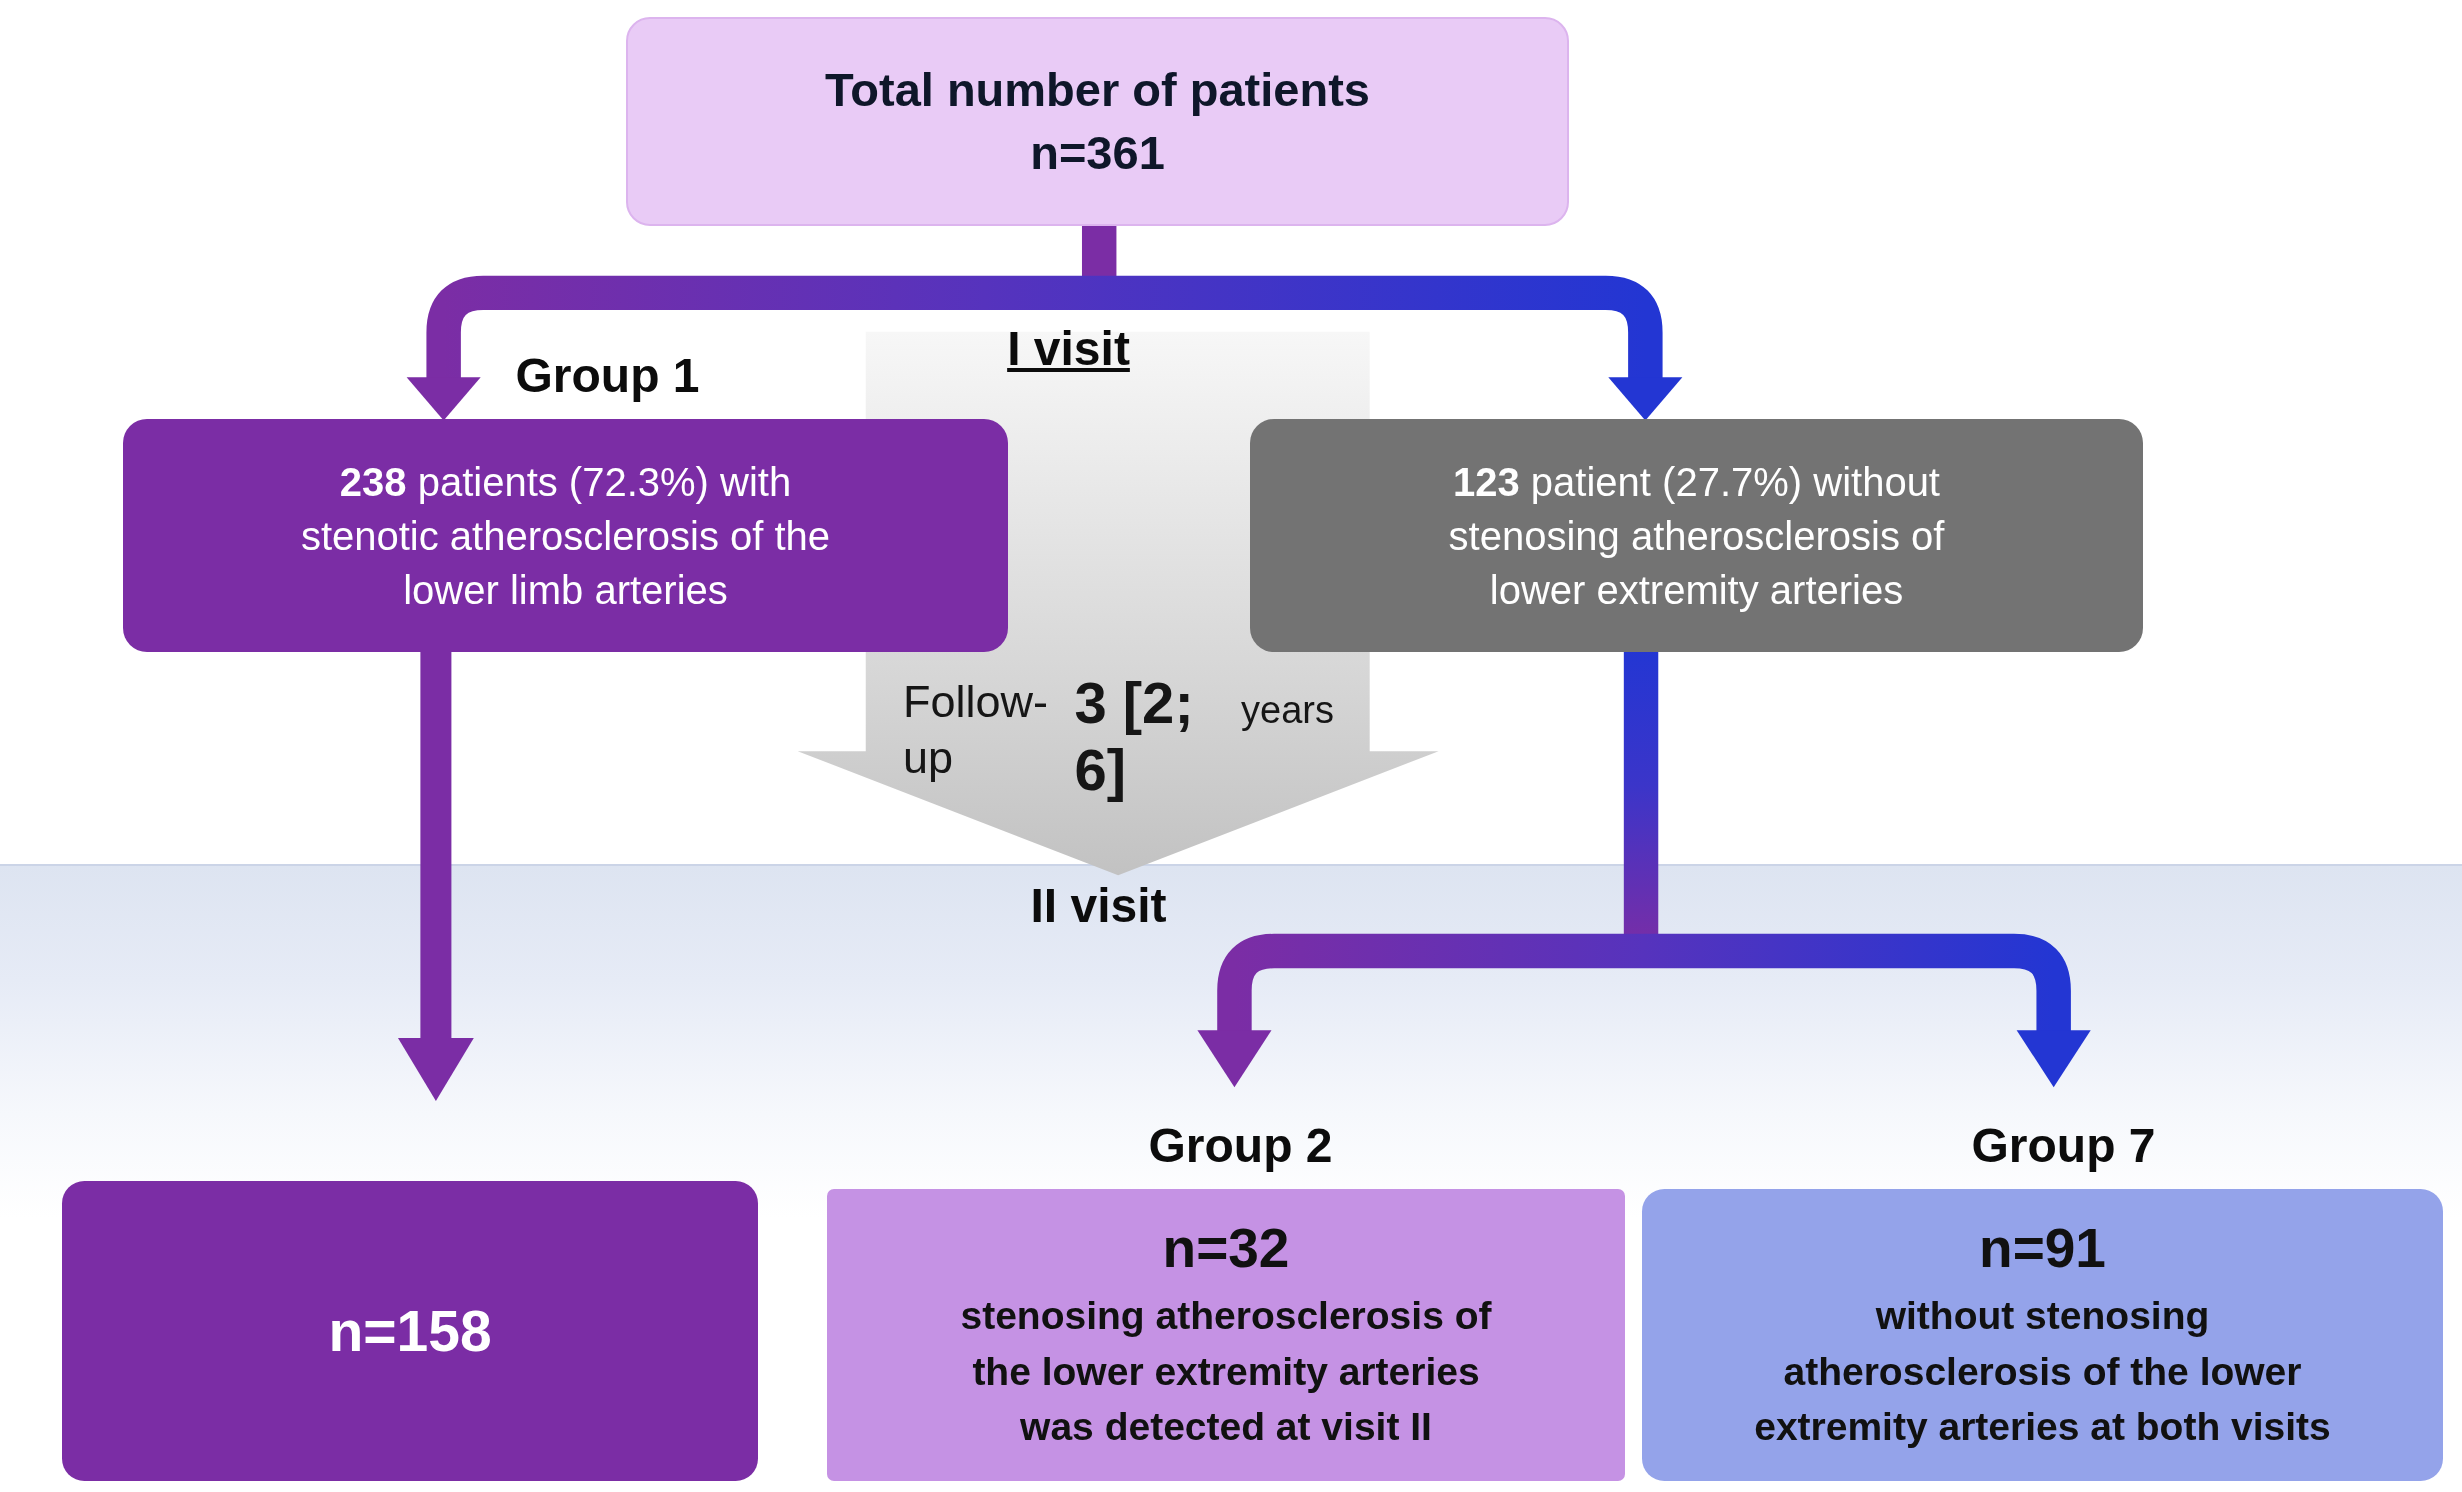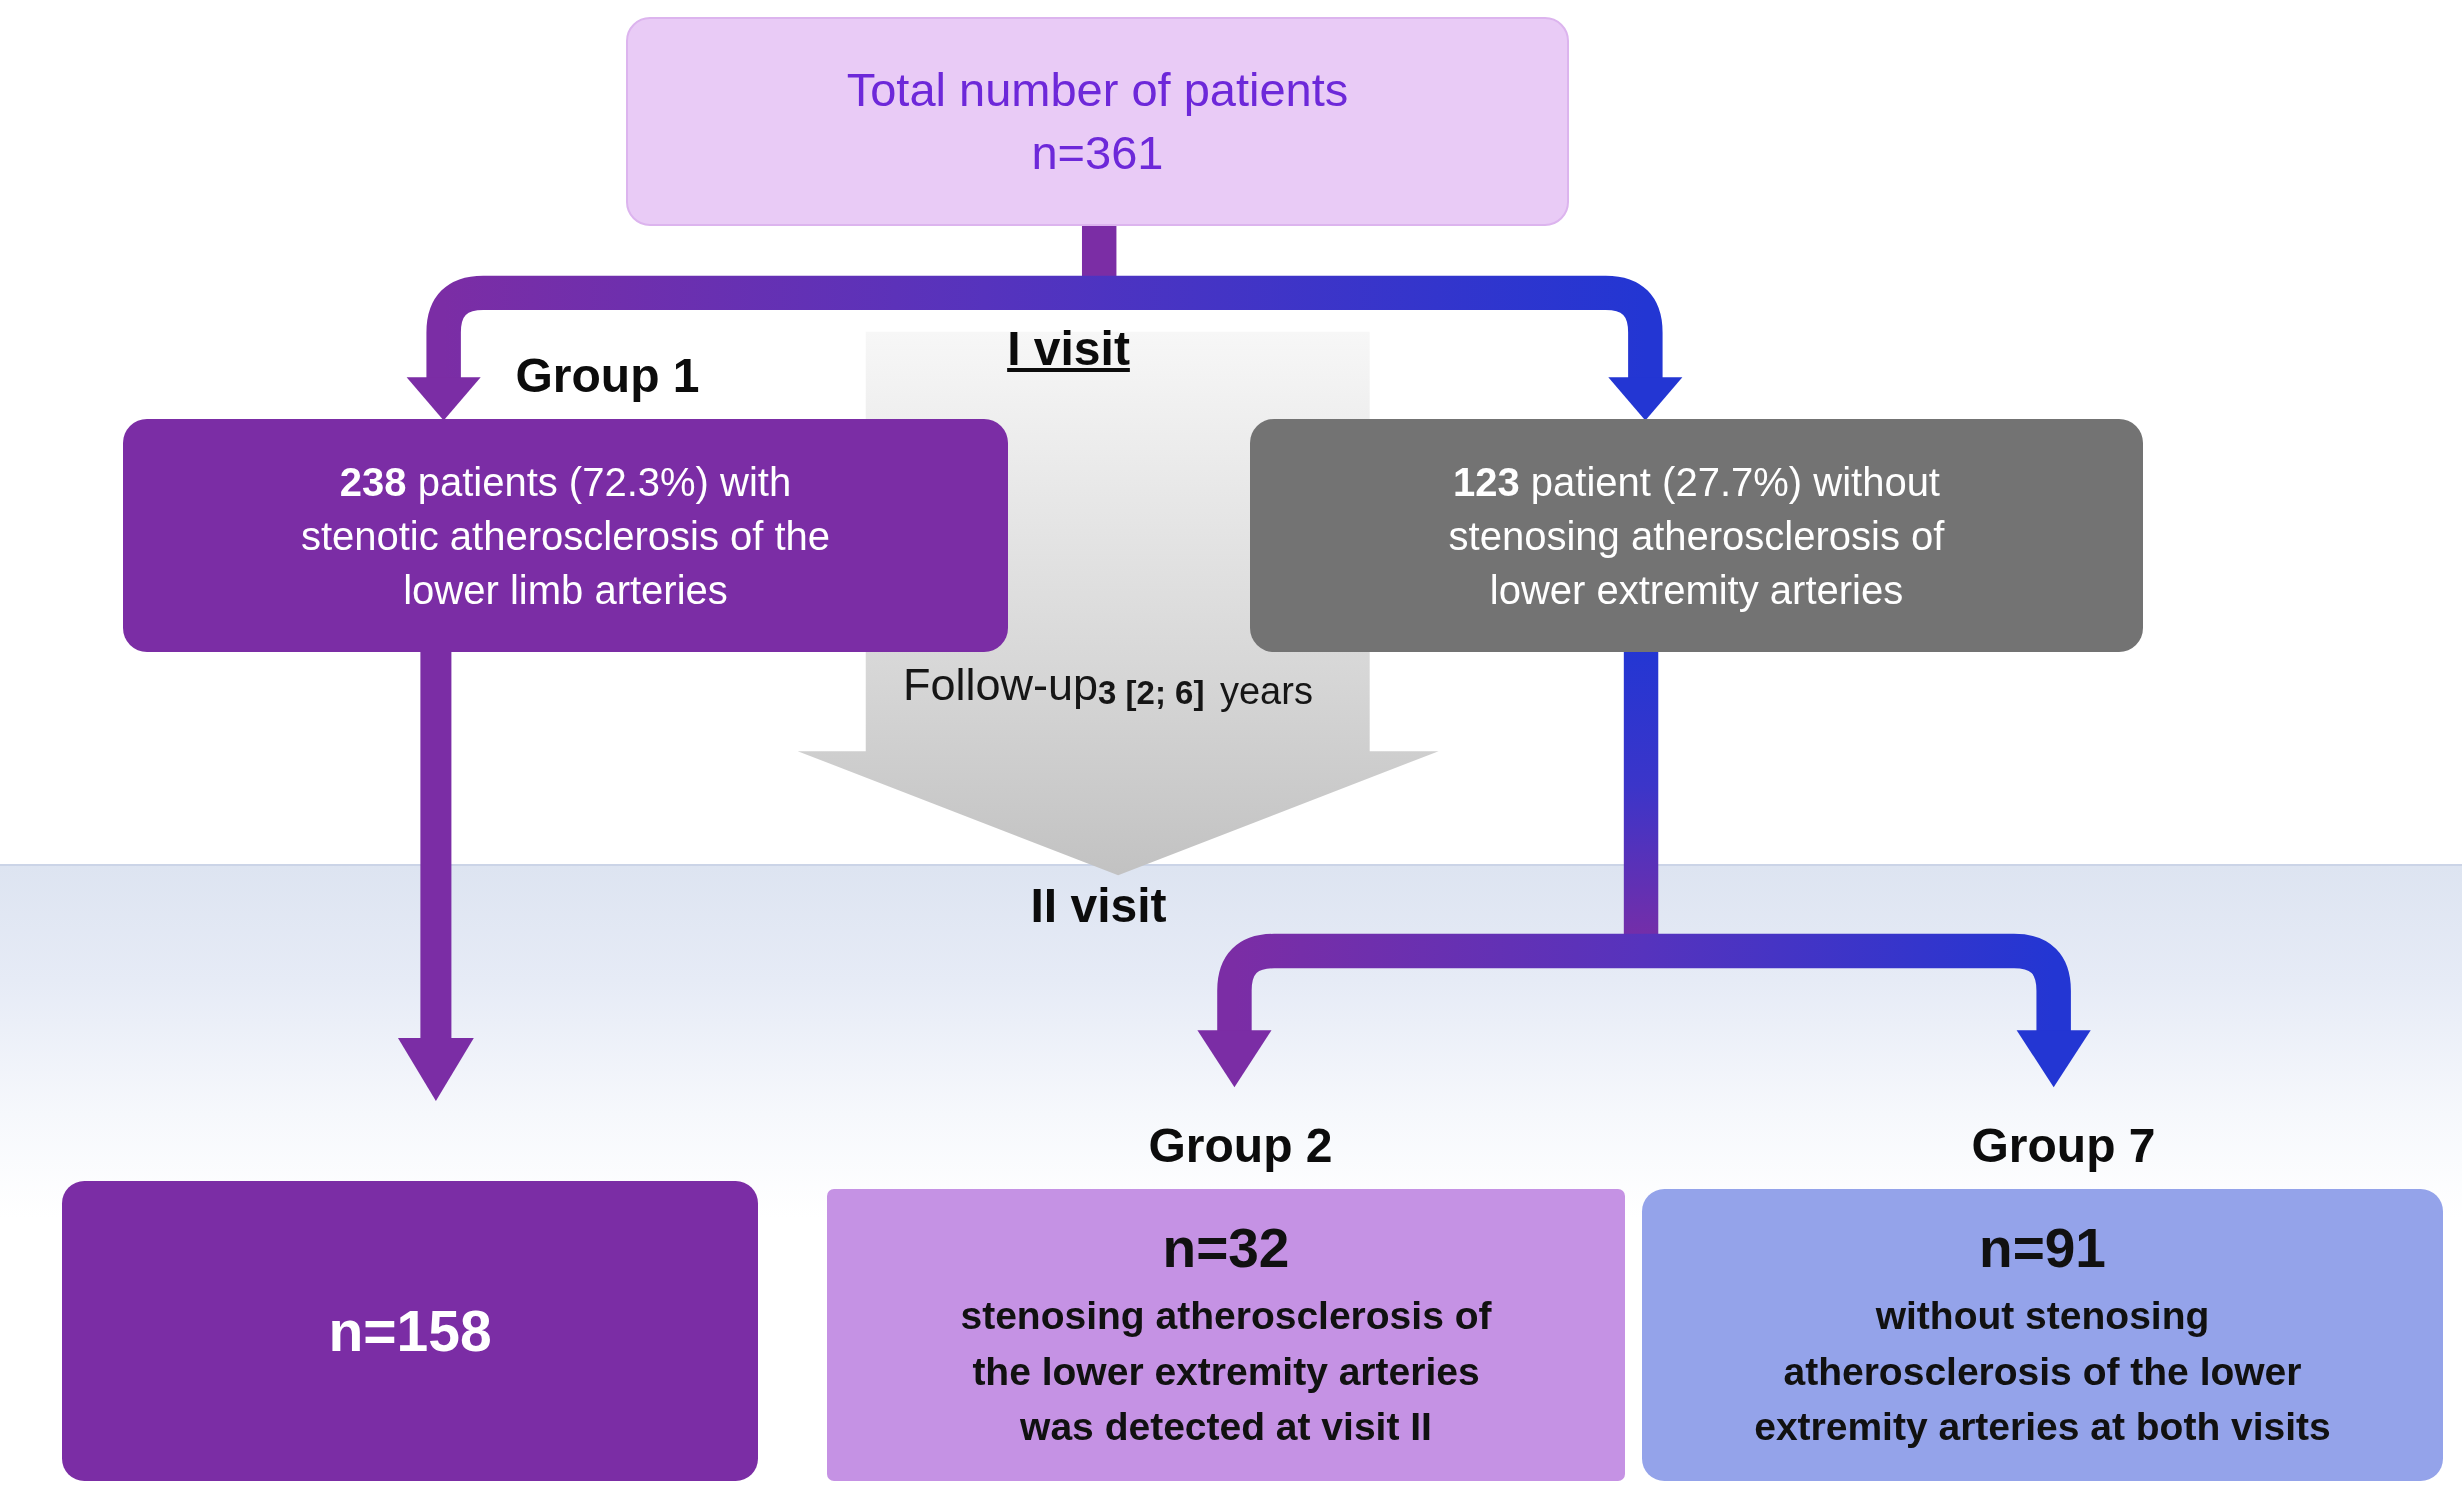--- a/index.html
+++ b/index.html
@@ -26,21 +26,21 @@
     align-items: center; justify-content: center;
     text-align: center;
     border-radius: 24px;
     box-sizing: border-box;
   }
   .box-total {
     left: 626px; top: 17px; width: 943px; height: 209px;
     background: #e9cbf6;
     border: 2.6px solid #dcb4ee;
   }
-  .box-total .t-line { font-size: 47px; font-weight: normal; line-height: 1.32; color: #6d28d9; }
+  .box-total .t-line { font-size: 47px; font-weight: bold; line-height: 1.32; color: #0f172a; }
   .box-purple { background: #7b2da5; color: #ffffff; }
   .box-blue   { background: #737373; color: #ffffff; }
   .box-group1 { left: 123px;  top: 419px; width: 885px; height: 233px; }
   .box-visit1r{ left: 1250px; top: 419px; width: 893px; height: 233px; }
   .white-line { font-size: 40px; line-height: 1.35; color: #ffffff; white-space: nowrap; }
   .white-line .b { font-weight: bold; }
 
   .box-n158 { left: 62px; top: 1181px; width: 696px; height: 300px; border-radius: 22.4px; }
   .n158-text { font-size: 57px; font-weight: bold; color: #ffffff; }
 
@@ -63,21 +63,21 @@
   .lbl-group3 { left: 1891px; top: 1118px; }
 
   .followup {
     position: absolute;
     left: 903px; top: 657px; width: 431px;
     display: flex; align-items: center;
     color: #161616;
   }
   .followup .fu-line1 { font-size: 45px; font-weight: normal; line-height: 1.25; }
   .followup .fu-line2 { margin-top: 12px; display: flex; align-items: baseline; }
-  .followup .fu-duration { font-size: 33px; font-weight: bold; }
+  .followup .fu-duration { font-size: 58px; font-weight: bold; }
   .followup .fu-unit { font-size: 38px; font-weight: normal; margin-left: 15.5px; }
 </style>
 </head>
 <body>
 
 <div class="band"></div>
 
 <svg class="connectors" width="2462" height="1492" viewBox="0 0 2858 1732">
   <defs>
     <linearGradient id="gTop" gradientUnits="userSpaceOnUse" x1="515" y1="0" x2="1910" y2="0">

